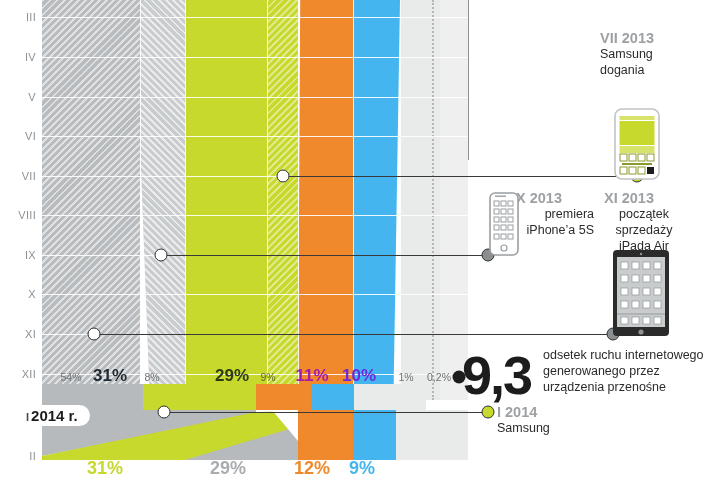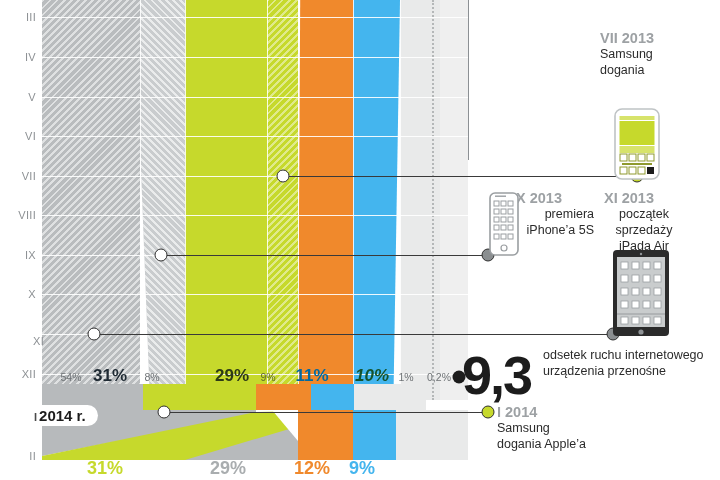--- a/index.html
+++ b/index.html
@@ -146,35 +146,35 @@
   </div>
 
   <div class="ylab" style="top:17px;">III</div>
   <div class="ylab" style="top:57px;">IV</div>
   <div class="ylab" style="top:97px;">V</div>
   <div class="ylab" style="top:136px;">VI</div>
   <div class="ylab" style="top:176px;">VII</div>
   <div class="ylab" style="top:215px;">VIII</div>
   <div class="ylab" style="top:255px;">IX</div>
   <div class="ylab" style="top:294px;">X</div>
-  <div class="ylab" style="top:341px;padding-left:8px;">XI</div>
+  <div class="ylab" style="top:334px;">XI</div>
   <div class="ylab" style="top:374px;">XII</div>
   <div class="ylab" style="top:456px;">II</div>
 
-  <div class="pill" style="left:30px;top:405px;">
+  <div class="pill" style="left:22px;top:405px;">
     <span class="pre">I</span><span>2014 r.</span>
   </div>
 
   <div class="pct pct-sm" style="left:71px;top:377px;">54%</div>
   <div class="pct pct-lg" style="left:110px;top:376px;color:#1f2a33;">31%</div>
   <div class="pct pct-sm" style="left:152px;top:377px;">8%</div>
   <div class="pct pct-lg" style="left:232px;top:376px;color:#2d3a16;">29%</div>
   <div class="pct pct-sm" style="left:268px;top:377px;color:#5f6a2a;">9%</div>
-  <div class="pct pct-lg" style="left:312px;top:376px;color:#0369a1;">11%</div>
-  <div class="pct pct-lg" style="left:372px;top:376px;color:#14532d;font-style:italic;">10%</div>
+  <div class="pct pct-lg" style="left:312px;top:376px;color:#a21caf;">11%</div>
+  <div class="pct pct-lg" style="left:359px;top:376px;color:#6d28d9;">10%</div>
   <div class="pct pct-sm" style="left:406px;top:377px;">1%</div>
   <div class="pct pct-sm" style="left:439px;top:377px;">0,2%</div>
 
   <div class="botpct" style="left:105px;top:458px;color:#c6d92c;">31%</div>
   <div class="botpct" style="left:228px;top:458px;color:#a9adaf;">29%</div>
   <div class="botpct" style="left:312px;top:458px;color:#f0892c;">12%</div>
   <div class="botpct" style="left:362px;top:458px;color:#44b5ee;">9%</div>
 
   <div class="conn" style="left:283px;top:176px;width:354px;"></div>
   <div class="vconn" style="left:468px;top:0px;height:160px;"></div>
@@ -285,22 +285,22 @@
       </g>
       <rect x="5" y="64" width="48" height="2" fill="#b0b3b5"></rect>
       <circle cx="29" cy="83" r="2.6" fill="#8f9396"></circle>
       <circle cx="29" cy="5" r="1.2" fill="#8f9396"></circle>
     </svg>
   </div>
 
   <div class="bignum" style="left:462px;top:348px;">9,3</div>
   <div class="callout" style="left:543px;top:348px;width:176px;">
     <div class="co-body">odsetek ruchu internetowego</div>
+    <div class="co-body">generowanego przez</div>
     <div class="co-body">urządzenia przenośne</div>
   </div>
 
   <div class="callout" style="left:497px;top:404px;width:140px;">
     <div class="co-date">I 2014</div>
     <div class="co-body">Samsung</div>
-    <div class="co-body">dogania Apple’a</div>
   </div>
 
 </div>
 
 </body></html>

